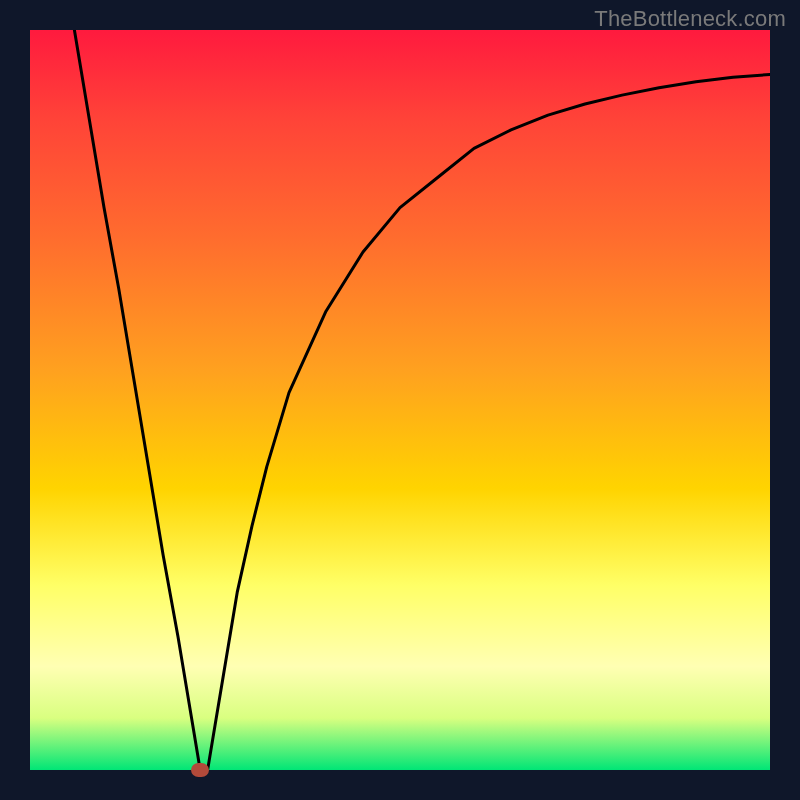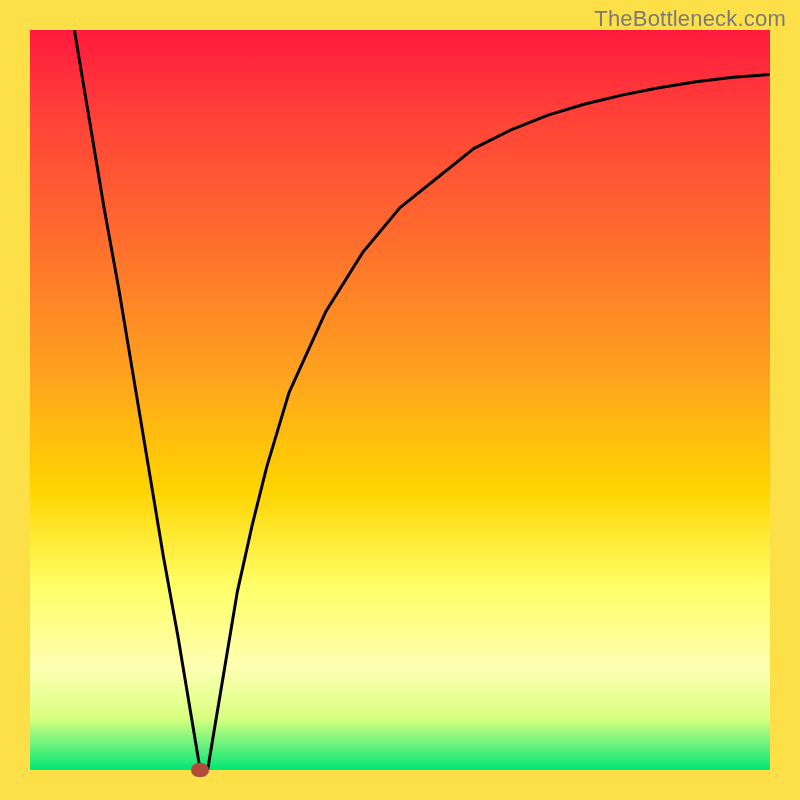--- a/index.html
+++ b/index.html
@@ -8,21 +8,21 @@
     width: 800px;
     height: 800px;
     background: #000;
     overflow: hidden;
     font-family: Arial, Helvetica, sans-serif;
   }
   .frame {
     position: relative;
     width: 800px;
     height: 800px;
-    background: #fde047;
+    background: #0f172a;
   }
   .plot-area {
     position: absolute;
     left: 30px;
     top: 30px;
     width: 740px;
     height: 740px;
     background: linear-gradient(
       to bottom,
       #ff1a3e 0%,

